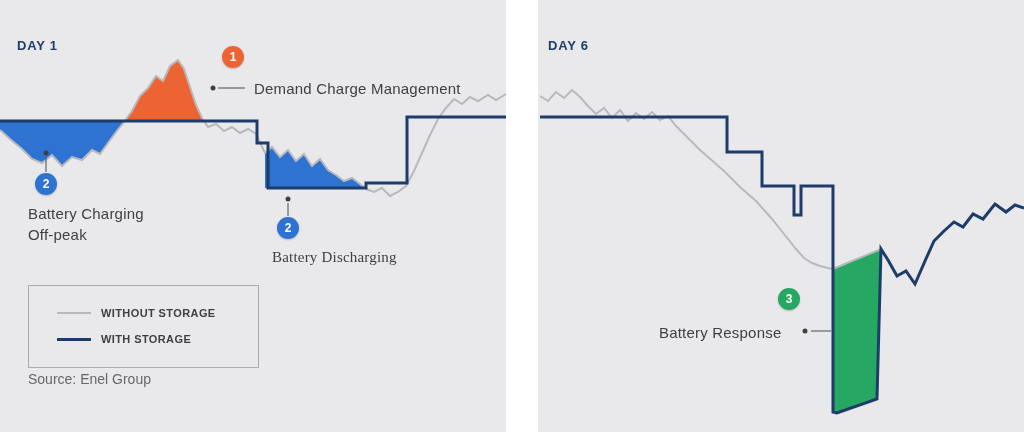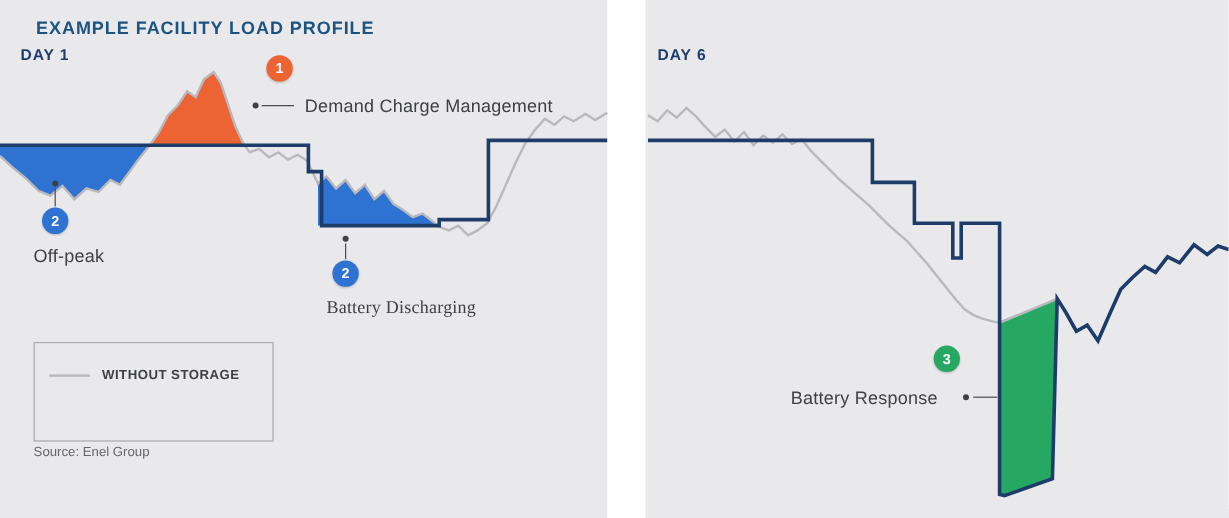--- a/index.html
+++ b/index.html
@@ -5,27 +5,27 @@
   html,body{margin:0;padding:0;background:#ffffff;font-family:"Liberation Sans",sans-serif;}
   #canvas{position:relative;width:1024px;height:432px;background:var(--divider,#ffffff);overflow:hidden;}
   .panel{position:absolute;top:0;height:432px;background:var(--panel,#e9e9eb);}
   #panel-day1{left:0;width:506px;}
   #panel-day2{left:538px;width:486px;}
   #chart-svg{position:absolute;left:0;top:0;width:1024px;height:432px;}
   .title{position:absolute;left:30px;top:15px;font-size:15px;font-weight:bold;letter-spacing:.8px;color:var(--title,#1b5480);}
   .day-label{position:absolute;font-size:13px;font-weight:bold;letter-spacing:.8px;color:var(--navy,#1d3c69);}
   #day1-label{left:17px;top:38px;}
   #day2-label{left:548px;top:38px;}
-  .legend{position:absolute;left:28px;top:285px;width:200px;height:83px;border:1px solid #a9a9ae;box-sizing:border-box;padding:14px 0 0 12px;}
+  .legend{position:absolute;left:28px;top:285px;width:231px;height:83px;border:1px solid #a9a9ae;box-sizing:border-box;padding:14px 0 0 28px;}
   .legend-row{display:flex;align-items:center;height:26px;}
   .legend-line{display:inline-block;width:34px;height:0;margin-right:10px;}
   .legend-line.gray{border-top:2px solid var(--grayline,#b9b9bd);}
   .legend-line.navy{border-top:3px solid var(--navy,#1d3c69);}
   .legend-text{font-size:11px;font-weight:bold;letter-spacing:.4px;color:var(--text,#3f4044);}
-  .source{position:absolute;left:28px;top:371px;font-size:11px;color:#66676b;}
+  .source{position:absolute;left:28px;top:371px;font-size:14px;color:#66676b;}
   .badge{position:absolute;width:22px;height:22px;border-radius:50%;color:#fff;font-size:12px;font-weight:bold;display:flex;align-items:center;justify-content:center;box-shadow:0 1px 2px rgba(0,0,0,.2);}
   .ann-label{position:absolute;font-size:15px;line-height:21px;color:var(--text,#3f4044);letter-spacing:.2px;white-space:nowrap;}
 </style>
 </head>
 <body>
 
 <div id="canvas">
   <div class="panel" id="panel-day1"></div>
   <div class="panel" id="panel-day2"></div>
   <div style="position:absolute;left:506px;top:0;width:32px;height:432px;"></div>
@@ -42,40 +42,44 @@
       <line x1="218" y1="88" x2="245" y2="88" stroke="#4a4b4f" stroke-width="1"></line>
       <circle cx="213" cy="88" r="2.5" fill="#3f4042"></circle>
       <line x1="46" y1="157" x2="46" y2="172" stroke="#4a4b4f" stroke-width="1"></line>
       <circle cx="46" cy="153" r="2.5" fill="#3f4042"></circle>
       <line x1="288" y1="203" x2="288" y2="216" stroke="#4a4b4f" stroke-width="1"></line>
       <circle cx="288" cy="199" r="2.5" fill="#3f4042"></circle>
       <line x1="811" y1="331" x2="831" y2="331" stroke="#4a4b4f" stroke-width="1"></line>
       <circle cx="805" cy="331" r="2.5" fill="#3f4042"></circle>
     </svg>
 
-  <div class="title">EXAMPLE FACILITY LOAD PROFILE</div>
   <div class="day-label" id="day1-label">DAY 1</div>
   <div class="day-label" id="day2-label">DAY 6</div>
 
   <div class="legend">
     <div class="legend-row">
       <span class="legend-line gray"></span>
       <span class="legend-text">WITHOUT STORAGE</span>
+    </div>
+    <div class="legend-row">
+      <span class="legend-line navy"></span>
+      <span class="legend-text">WITH STORAGE</span>
     </div>
   </div>
 
   <div class="source">Source: Enel Group</div>
 
   <div id="annotations">
       <div class="badge" style="left: 222px; top: 46px; background: rgb(236, 100, 52);">1</div>
       <div class="ann-label" style="left: 254px; top: 78px;">
         <div>Demand Charge Management</div>
       </div>
       <div class="badge" style="left: 35px; top: 173px; background: rgb(46, 114, 210);">2</div>
       <div class="ann-label" style="left: 28px; top: 203px;">
+        <div>Battery Charging</div>
         <div>Off-peak</div>
       </div>
       <div class="badge" style="left: 277px; top: 217px; background: rgb(46, 114, 210);">2</div>
       <div class="ann-label" style="left: 272px; top: 247px; font-family: Liberation Serif, serif;">
         <div>Battery Discharging</div>
       </div>
       <div class="badge" style="left: 778px; top: 288px; background: rgb(39, 168, 98);">3</div>
       <div class="ann-label" style="left: 659px; top: 322px;">
         <div>Battery Response</div>
       </div>

